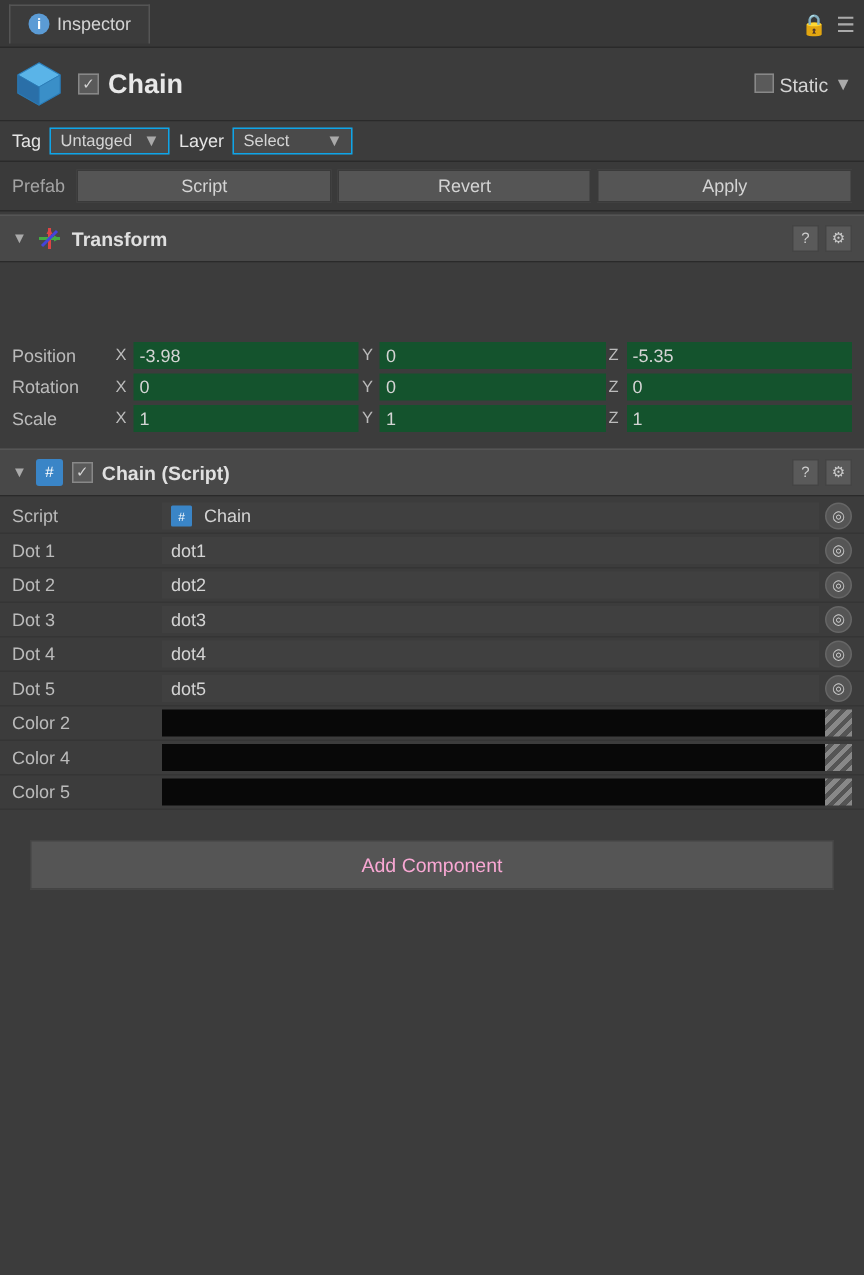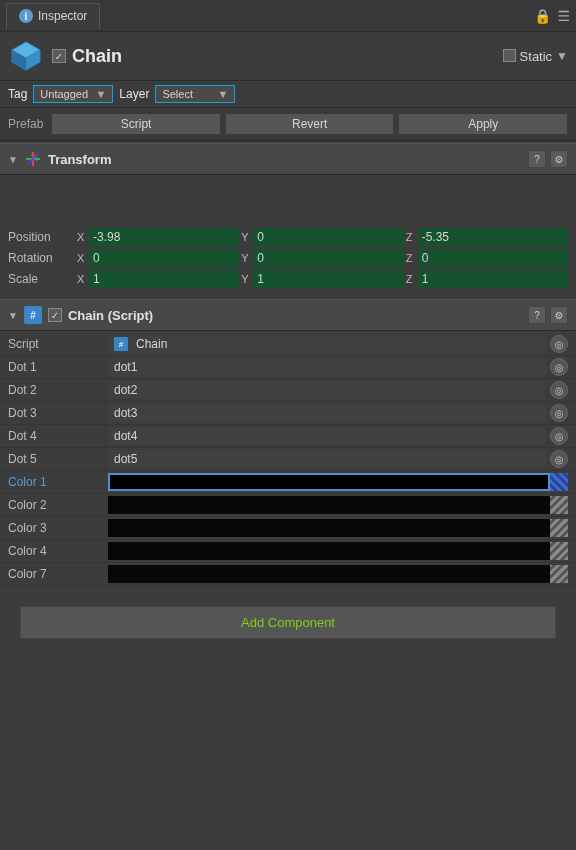--- a/index.html
+++ b/index.html
@@ -356,21 +356,21 @@
     }
 
     
     .add-component-area {
       padding: 16px 20px;
     }
     .add-component-btn {
       width: 100%;
       background: #555;
       border: 1px solid #444;
-      color: #84cc16;
+      color: #f9a8d4;
       font-size: 13px;
       padding: 8px;
       cursor: pointer;
       text-align: center;
     }
   </style>
 </head>
 <body>
 
 <div class="tab-bar">
@@ -553,46 +553,36 @@
     </div>
 
     <div class="script-field-row">
       <span class="script-field-label">Dot 5</span>
       <div class="script-field-value">
         <span>dot5</span>
       </div>
       <div class="circle-btn">◎</div>
     </div>
 
-    <div class="script-field-row">
-      <span class="script-field-label highlighted">Color 1</span>
-      <div class="color-field selected" style="border: 2px solid #4a90d9; background:#000; flex:1; height:18px;"></div>
-      <div style="width:18px; height:18px; background: repeating-linear-gradient(45deg, #4466bb, #4466bb 3px, #2244aa 3px, #2244aa 6px); flex-shrink:0;"></div>
-    </div>
 
     <div class="script-field-row">
       <span class="script-field-label">Color 2</span>
       <div class="color-field" style="flex:1; height:18px; background:#080808;"></div>
       <div style="width:18px; height:18px; background: repeating-linear-gradient(-45deg, #888, #888 3px, #555 3px, #555 6px); flex-shrink:0;"></div>
     </div>
 
-    <div class="script-field-row">
-      <span class="script-field-label">Color 3</span>
-      <div class="color-field" style="flex:1; height:18px; background:#080808;"></div>
-      <div style="width:18px; height:18px; background: repeating-linear-gradient(-45deg, #888, #888 3px, #555 3px, #555 6px); flex-shrink:0;"></div>
-    </div>
 
     <div class="script-field-row">
       <span class="script-field-label">Color 4</span>
       <div class="color-field" style="flex:1; height:18px; background:#080808;"></div>
       <div style="width:18px; height:18px; background: repeating-linear-gradient(-45deg, #888, #888 3px, #555 3px, #555 6px); flex-shrink:0;"></div>
     </div>
 
     <div class="script-field-row">
-      <span class="script-field-label">Color 7</span>
+      <span class="script-field-label">Color 5</span>
       <div class="color-field" style="flex:1; height:18px; background:#080808;"></div>
       <div style="width:18px; height:18px; background: repeating-linear-gradient(-45deg, #888, #888 3px, #555 3px, #555 6px); flex-shrink:0;"></div>
     </div>
   </div>
 </div>
 
 <div class="add-component-area">
   <button class="add-component-btn">Add Component</button>
 </div>
 

